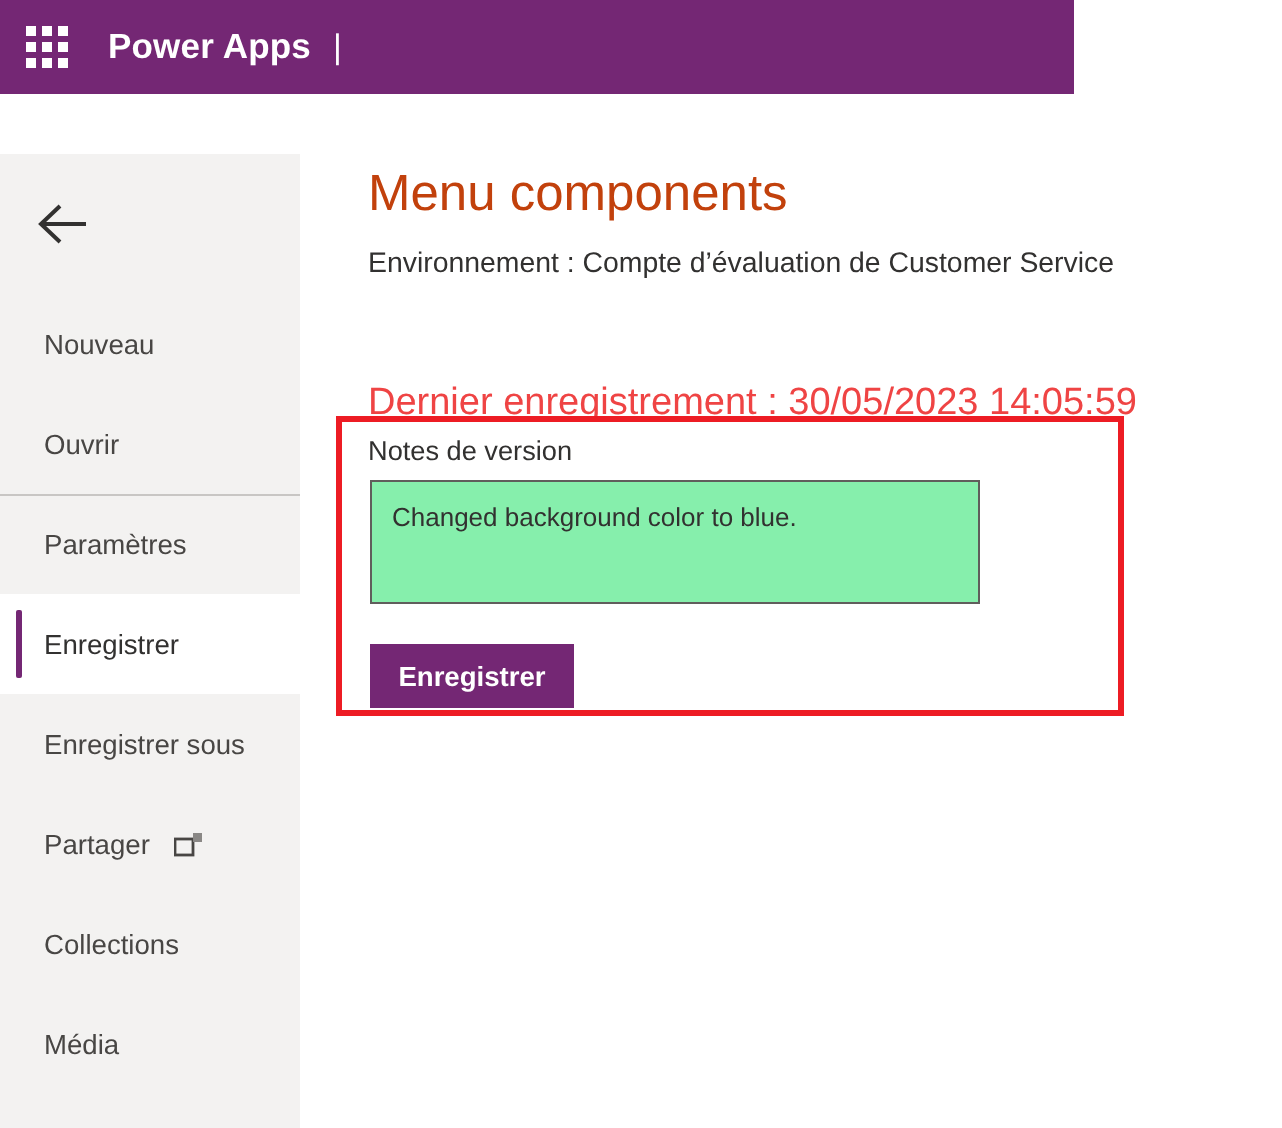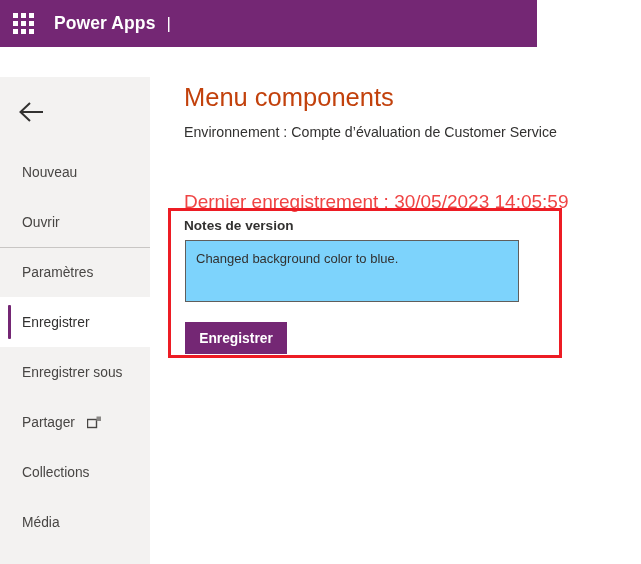--- a/index.html
+++ b/index.html
@@ -172,31 +172,30 @@
     border: 3px solid #ed1c24;
     box-sizing: border-box;
   }
   .field-label {
     position: absolute;
     left: 34px;
     top: 171px;
     font-size: 13.6px;
     color: #323130;
     white-space: nowrap;
-    font-weight: bold;
   }
   .notes-area {
     position: absolute;
     left: 35px;
     top: 193px;
-    width: 334px;
+    width: 305px;
     height: 62px;
     border: 1px solid #605e5c;
     box-sizing: border-box;
-    background: #7dd3fc;
+    background: #86efac;
     font-family: "Liberation Sans", sans-serif;
     font-size: 13px;
     color: #323130;
     padding: 9px 10px;
     resize: none;
     outline: none;
     line-height: 1.35;
   }
   .save-btn {
     position: absolute;

